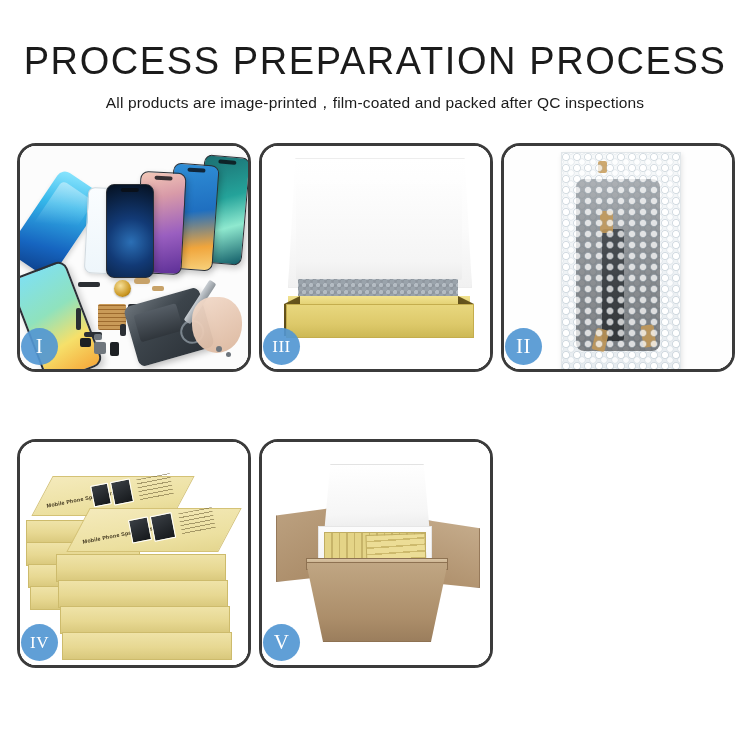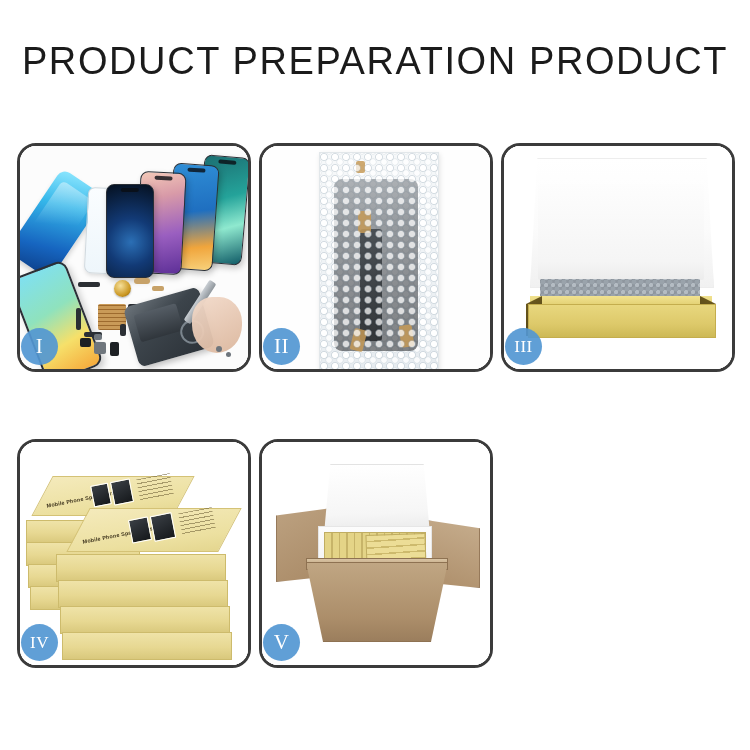--- a/index.html
+++ b/index.html
@@ -395,21 +395,22 @@
   .sl-tab {
     position: absolute;
     background: rgba(120,95,66,.55);
     border-radius: 1px;
   }
 </style>
 </head>
 <body>
 
 <div class="header">
-  <div class="page-title">PRODUCT PREPARATION PRODUCT</div>
+  <div class="page-title">PROCESS PREPARATION PROCESS</div>
+  <div class="page-subtitle">All products are image-printed，film-coated and packed after QC inspections</div>
 </div>
 
 <div class="grid">
 
   <div class="panel">
     <div class="panel-inner">
       <div class="scene-parts">
         <div class="film-blue"></div>
         <div class="glass-film"></div>
         <div class="phone ph-teal">
@@ -445,48 +446,48 @@
         <div class="hand"></div>
         <div class="part grey" style="left:196px;top:200px;width:6px;height:6px;border-radius:50%;"></div>
         <div class="part grey" style="left:206px;top:206px;width:5px;height:5px;border-radius:50%;"></div>
       </div>
     </div>
     <div class="badge">I</div>
   </div>
 
   <div class="panel">
     <div class="panel-inner">
+      <div class="scene-flatbox">
+        <div class="fb-lid"></div>
+        <div class="fb-foam"></div>
+        <div class="fb-bubbles"></div>
+        <div class="fb-base-top"></div>
+        <div class="fb-base-left"></div>
+        <div class="fb-base-right"></div>
+        <div class="fb-base-front"></div>
+      </div>
+    </div>
+    <div class="badge sm">III</div>
+  </div>
+
+  <div class="panel">
+    <div class="panel-inner">
       <div class="scene-bubble">
         <div class="pouch">
           <div class="pouch-screen"></div>
           <div class="pouch-flex"></div>
           <div class="pouch-tab" style="left:38px;top:58px;"></div>
           <div class="pouch-tab" style="left:32px;top:176px;transform:rotate(14deg);"></div>
           <div class="pouch-tab" style="left:80px;top:172px;transform:rotate(-8deg);"></div>
           <div class="pouch-tab" style="left:36px;top:8px;height:12px;width:9px;"></div>
           <div class="pouch-overlay"></div>
         </div>
       </div>
     </div>
     <div class="badge">II</div>
-  </div>
-
-  <div class="panel">
-    <div class="panel-inner">
-      <div class="scene-flatbox">
-        <div class="fb-lid"></div>
-        <div class="fb-foam"></div>
-        <div class="fb-bubbles"></div>
-        <div class="fb-base-top"></div>
-        <div class="fb-base-left"></div>
-        <div class="fb-base-right"></div>
-        <div class="fb-base-front"></div>
-      </div>
-    </div>
-    <div class="badge sm">III</div>
   </div>
 
   <div class="panel">
     <div class="panel-inner">
       <div class="scene-stack">
 
         <div class="stk" style="left:6px;top:78px;width:112px;height:22px;"></div>
         <div class="stk" style="left:6px;top:100px;width:112px;height:22px;"></div>
         <div class="stk" style="left:8px;top:122px;width:112px;height:22px;"></div>
         <div class="stk" style="left:10px;top:144px;width:112px;height:22px;"></div>

